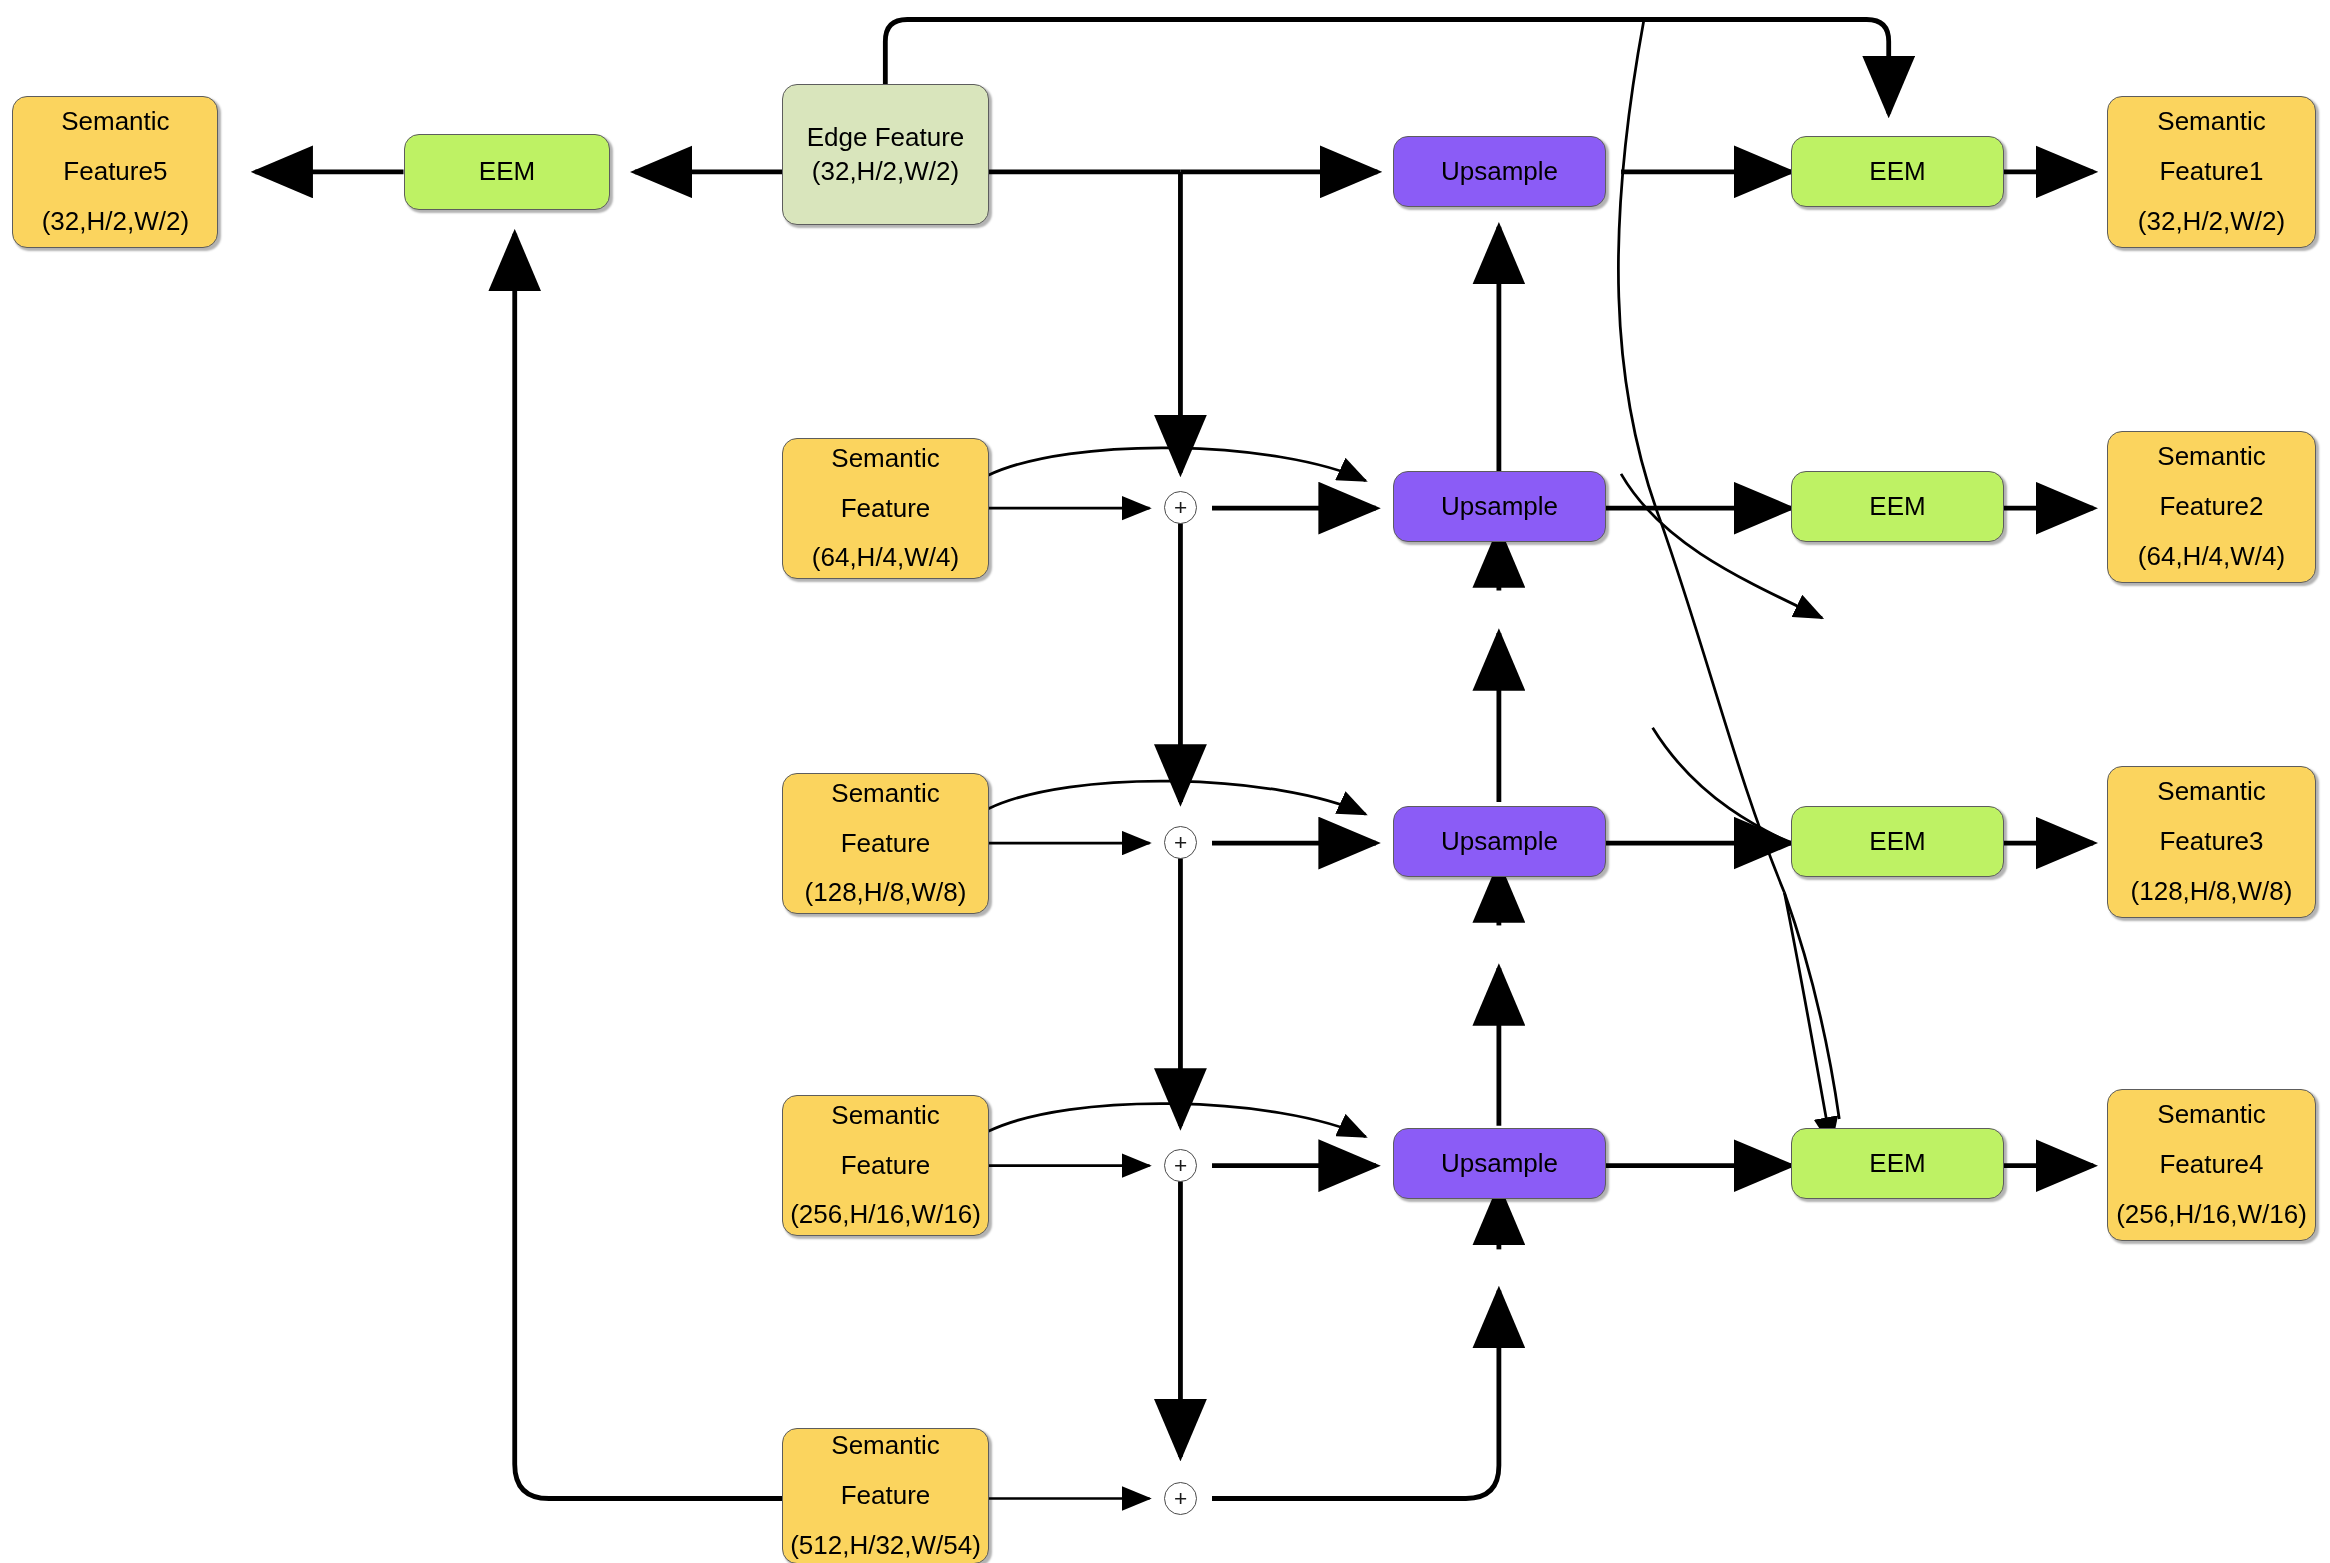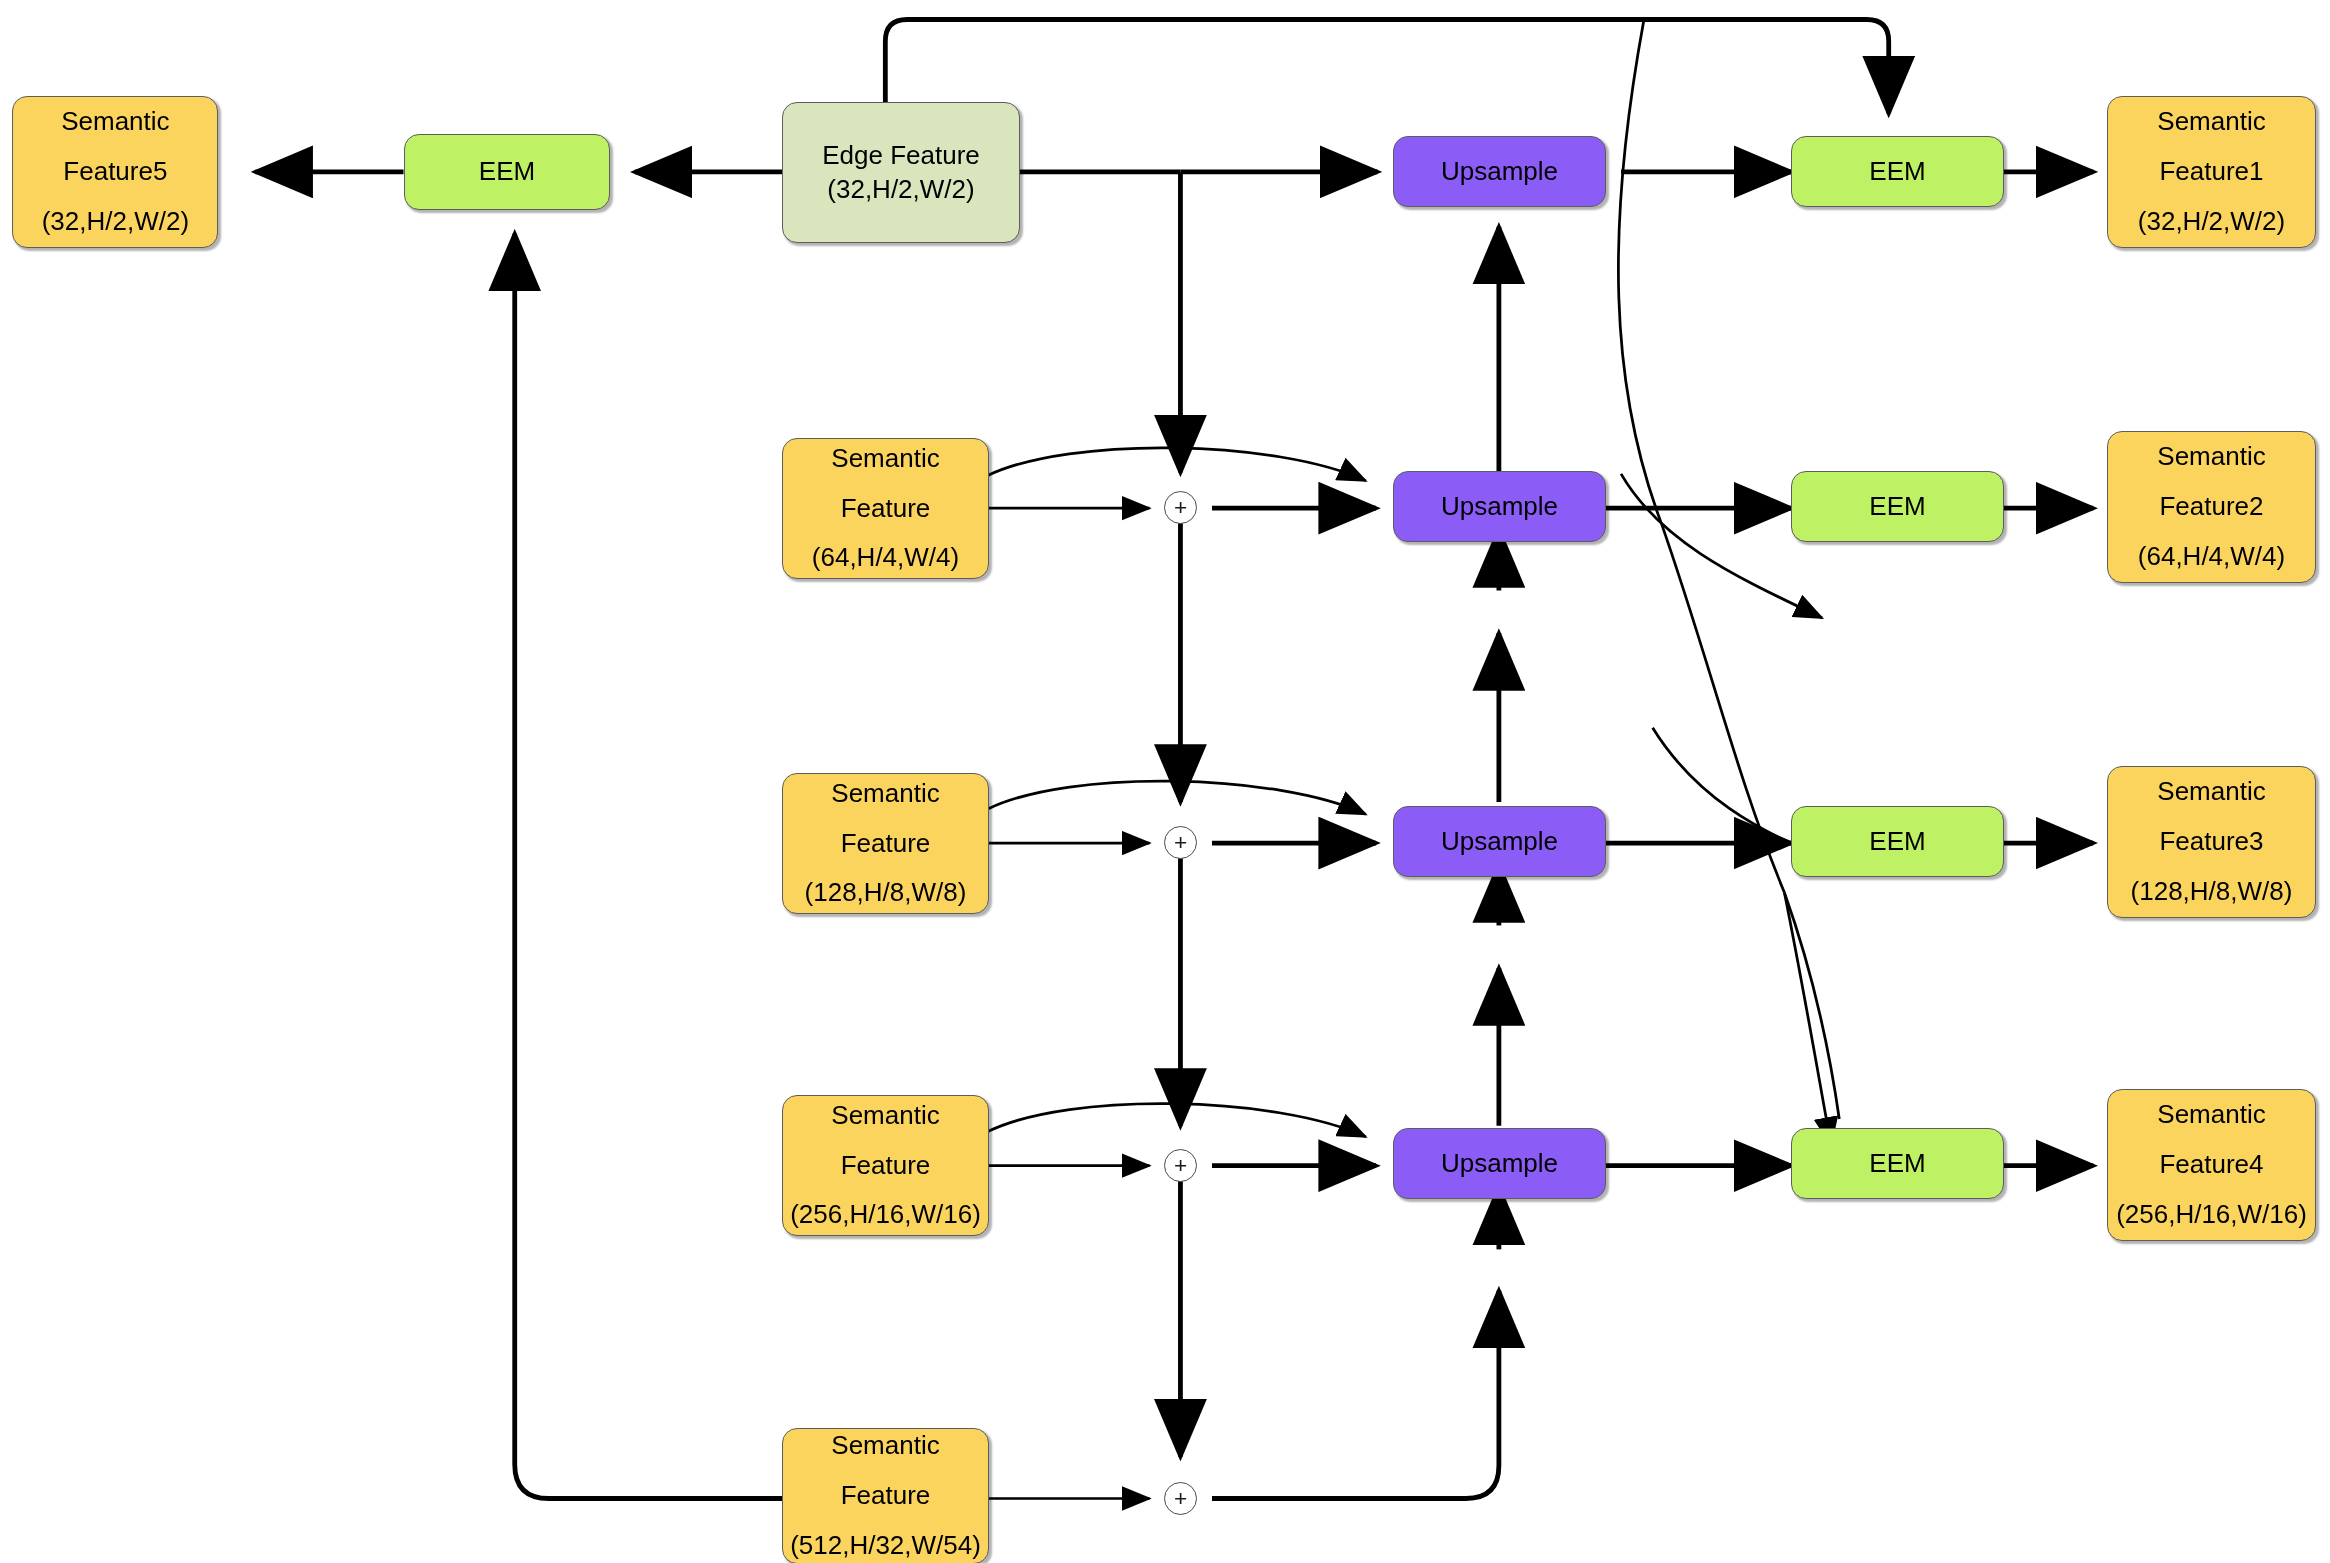--- a/index.html
+++ b/index.html
@@ -137,21 +137,21 @@
   <div class="node n-semantic" style="left:12.4px; top:96px; width:206px; height:152px;">
     <span class="fs-big">Semantic</span>
     <span class="fs-big">Feature5</span>
     <span class="fs-big">(32,H/2,W/2)</span>
   </div>
 
   <div class="node n-eem" style="left:404px; top:134px; width:206px; height:76px;">
     <span class="fs-lbl">EEM</span>
   </div>
 
-  <div class="node n-edge" style="left:782px; top:102px; width:238px; height:141px;">
+  <div class="node n-edge" style="left:782px; top:84px; width:207px; height:141px;">
     <span class="fs-big">Edge Feature</span>
     <span class="fs-big">(32,H/2,W/2)</span>
   </div>
 
   <div class="node n-semantic" style="left:782px; top:438px; width:207px; height:141px;">
     <span class="fs-big">Semantic</span>
     <span class="fs-big">Feature</span>
     <span class="fs-big">(64,H/4,W/4)</span>
   </div>
 

